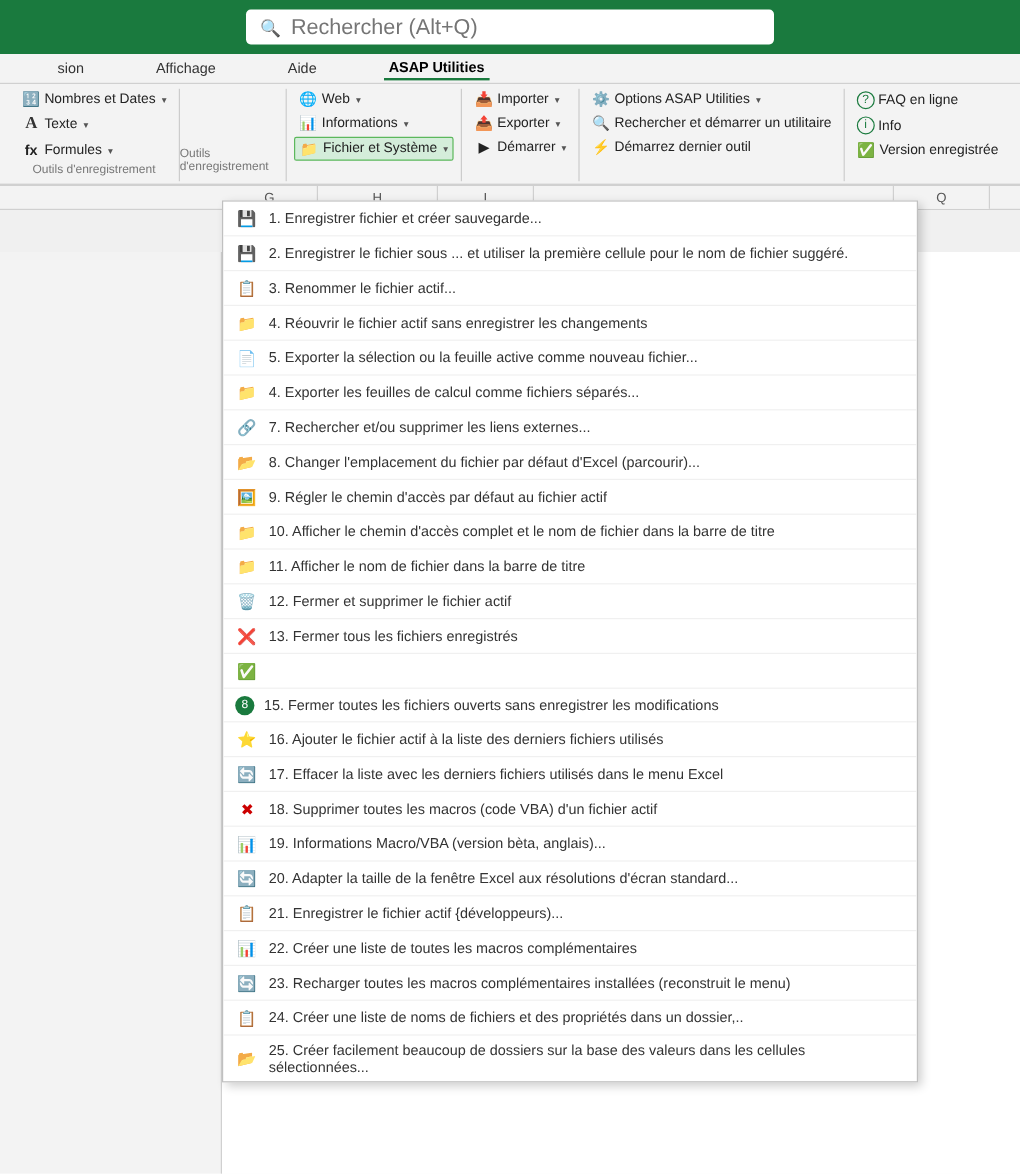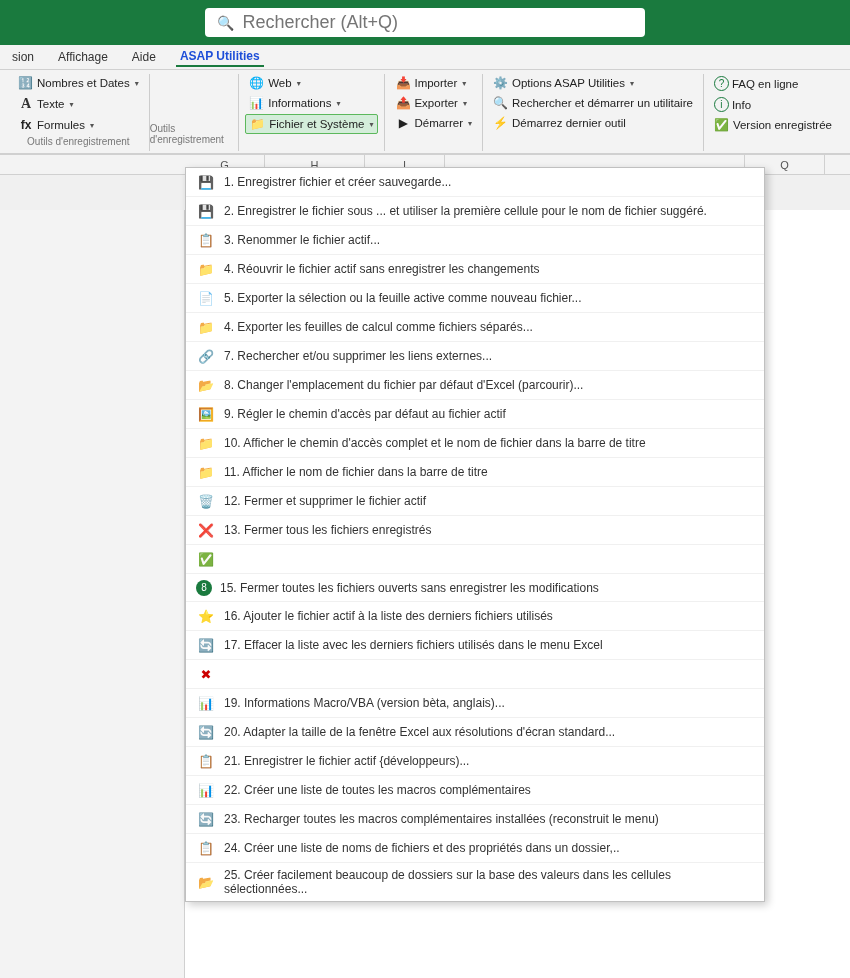--- a/index.html
+++ b/index.html
@@ -37,23 +37,24 @@
       padding: 2px 8px;
       display: flex;
       gap: 16px;
       align-items: center;
     }
     .menu-bar span {
       font-size: 12px;
       color: #333;
       cursor: pointer;
       padding: 2px 4px;
+      margin-left: 36px;
     }
     .menu-bar .active-tab {
-      color: #1d4ed8;
+      color: #000000;
       font-weight: 600;
       border-bottom: 2px solid #1a7a3e;
     }
 
     
     .ribbon {
       background: #f3f3f3;
       border-bottom: 2px solid #d0d0d0;
       padding: 4px 8px 2px 8px;
       display: flex;
@@ -333,20 +334,21 @@
     <div class="dropdown-item">
       <span class="item-icon">⭐</span>
       <span class="item-text">16. Ajouter le fichier actif  à la liste des derniers fichiers utilisés</span>
     </div>
     <div class="dropdown-item">
       <span class="item-icon">🔄</span>
       <span class="item-text">17. Effacer la liste avec les derniers fichiers utilisés dans le menu Excel</span>
     </div>
     <div class="dropdown-item">
       <span class="item-icon" style="color: rgb(204, 0, 0);">✖</span>
+      <span class="item-text">18. Supprimer toutes les macros (code VBA) d'un fichier actif</span>
     </div>
     <div class="dropdown-item">
       <span class="item-icon">📊</span>
       <span class="item-text">19. Informations Macro/VBA (version bèta, anglais)...</span>
     </div>
     <div class="dropdown-item">
       <span class="item-icon">🔄</span>
       <span class="item-text">20. Adapter la taille de la fenêtre Excel aux résolutions d'écran standard...</span>
     </div>
     <div class="dropdown-item">

